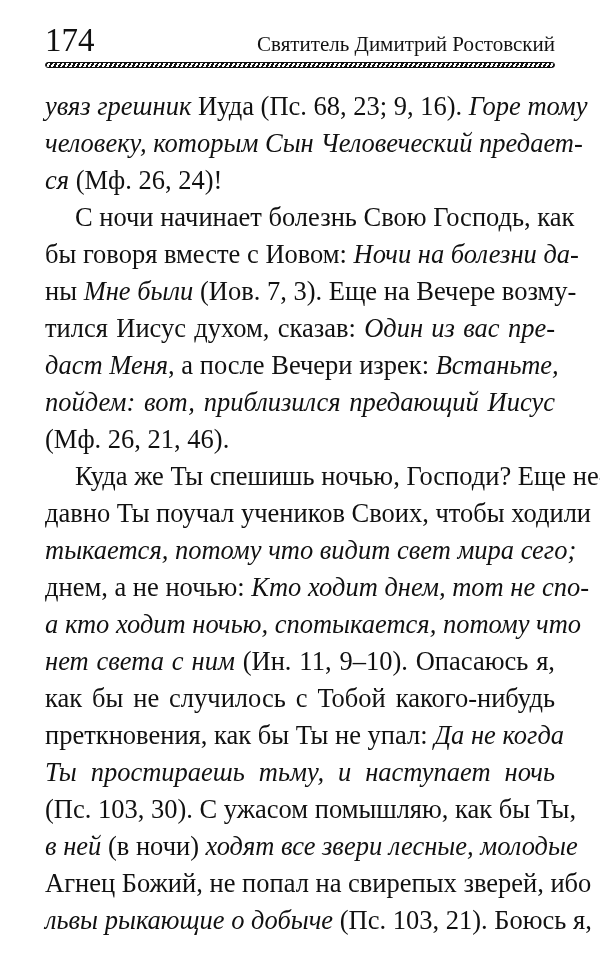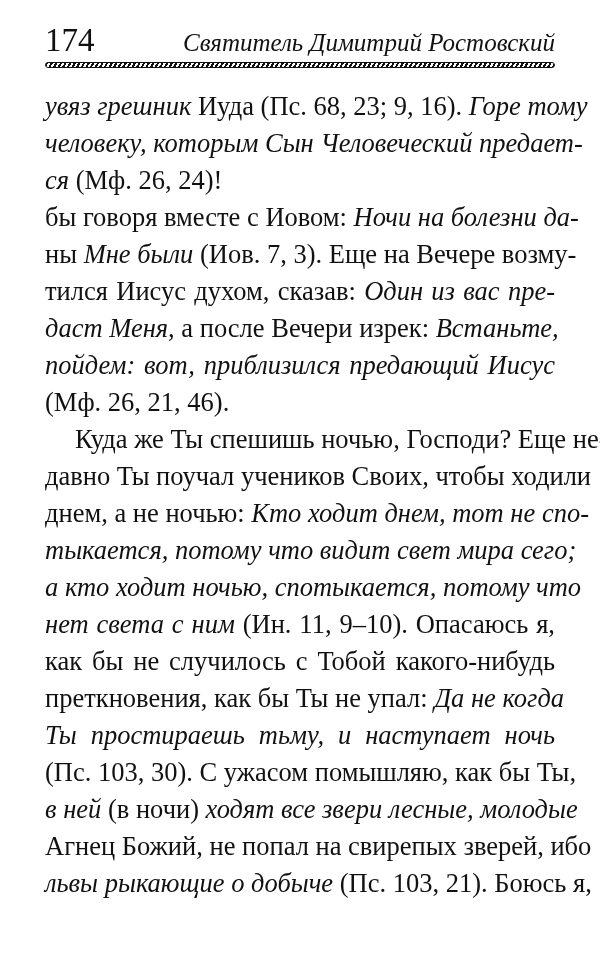--- a/index.html
+++ b/index.html
@@ -1,19 +1,19 @@
 <!DOCTYPE html>
 <html><head>
 <meta charset="utf-8">
 <style>
   html, body { margin: 0; padding: 0; background: #ffffff; }
   body { width: 600px; height: 971px; position: relative; overflow: hidden; color: #111; font-family: "Liberation Serif", "DejaVu Serif", serif; }
   .header { position: absolute; left: 45px; right: 45px; top: 22px; height: 32px; display: flex; justify-content: space-between; align-items: baseline; }
   .page-num { font-size: 33px; font-family: "Liberation Serif", serif; }
-  .running-title { font-size: 25px; font-style: italic; font-family: "Liberation Serif", serif; }
+  .running-title { font-size: 21px; font-family: "Liberation Serif", serif; }
   .rule { position: absolute; left: 45px; right: 45px; top: 62px; height: 6px; border-radius: 3px;
     background: repeating-linear-gradient(120deg, #111 0 2px, #fff 2px 4px); border: 1px solid #111; box-sizing: border-box; }
   .body-text { position: absolute; left: 45px; width: 510px; top: 88px; font-size: 26.5px; line-height: 37px; }
   .line { display: block; white-space: nowrap; text-align: justify; text-align-last: justify; height: 37px; }
   .line.last { text-align-last: left; }
   .line.indent { text-indent: 30px; }
   .it { font-style: italic; }
 </style>
 </head>
 <body>
@@ -21,30 +21,31 @@
 <div class="header">
   <span class="page-num">174</span>
   <span class="running-title">Святитель Димитрий Ростовский</span>
 </div>
 <div class="rule"></div>
 
 <div class="body-text" id="body-text">
     <span class="line"><span class="it">увяз грешник </span><span>Иуда (Пс. 68, 23; 9, 16). </span><span class="it">Горе тому</span></span>
     <span class="line"><span class="it">человеку, которым Сын Человеческий предает-</span></span>
     <span class="line last"><span class="it">ся </span><span>(Мф. 26, 24)!</span></span>
+    <span class="line indent"><span>С ночи начинает болезнь Свою Господь, как</span></span>
     <span class="line"><span>бы говоря вместе с Иовом: </span><span class="it">Ночи на болезни да-</span></span>
     <span class="line"><span>ны </span><span class="it">Мне были </span><span>(Иов. 7, 3). Еще на Вечере возму-</span></span>
     <span class="line"><span>тился Иисус духом, сказав: </span><span class="it">Один из вас пре-</span></span>
     <span class="line"><span class="it">даст Меня</span><span>, а после Вечери изрек: </span><span class="it">Встаньте,</span></span>
     <span class="line"><span class="it">пойдем: вот, приблизился предающий Иисус</span></span>
     <span class="line last"><span>(Мф. 26, 21, 46).</span></span>
     <span class="line indent"><span>Куда же Ты спешишь ночью, Господи? Еще не-</span></span>
     <span class="line"><span>давно Ты поучал учеников Своих, чтобы ходили</span></span>
+    <span class="line"><span class="it">тыкается, потому что видит свет мира сего;</span></span>
     <span class="line"><span>днем, а не ночью: </span><span class="it">Кто ходит днем, тот не спо-</span></span>
-    <span class="line"><span class="it">тыкается, потому что видит свет мира сего;</span></span>
     <span class="line"><span class="it">а кто ходит ночью, спотыкается, потому что</span></span>
     <span class="line"><span class="it">нет света с ним </span><span>(Ин. 11, 9–10). Опасаюсь я,</span></span>
     <span class="line"><span>как бы не случилось с Тобой какого-нибудь</span></span>
     <span class="line"><span>преткновения, как бы Ты не упал: </span><span class="it">Да не когда</span></span>
     <span class="line"><span class="it">Ты простираешь тьму, и наступает ночь</span></span>
     <span class="line"><span>(Пс. 103, 30). С ужасом помышляю, как бы Ты,</span></span>
     <span class="line"><span class="it">в ней </span><span>(в ночи) </span><span class="it">ходят все звери лесные, молодые</span></span>
     <span class="line"><span>Агнец Божий, не попал на свирепых зверей, ибо</span></span>
     <span class="line"><span class="it">львы рыкающие о добыче </span><span>(Пс. 103, 21). Боюсь я,</span></span>
   </div>

